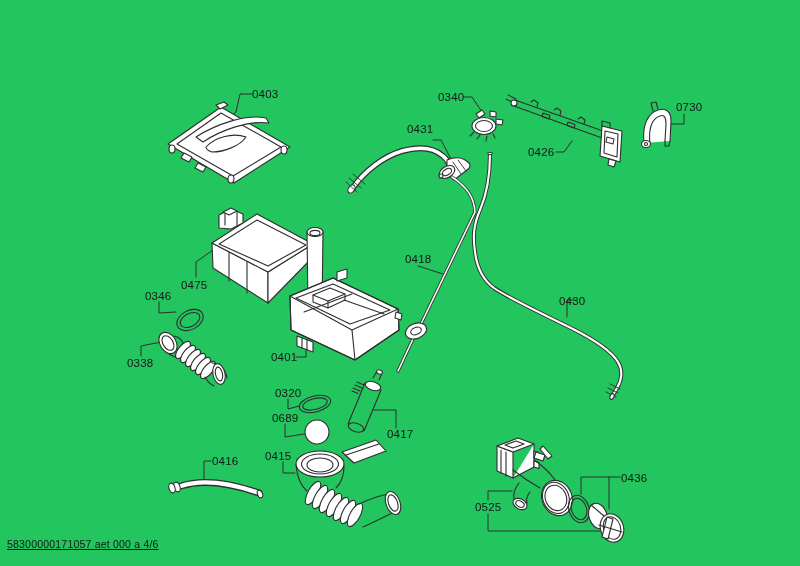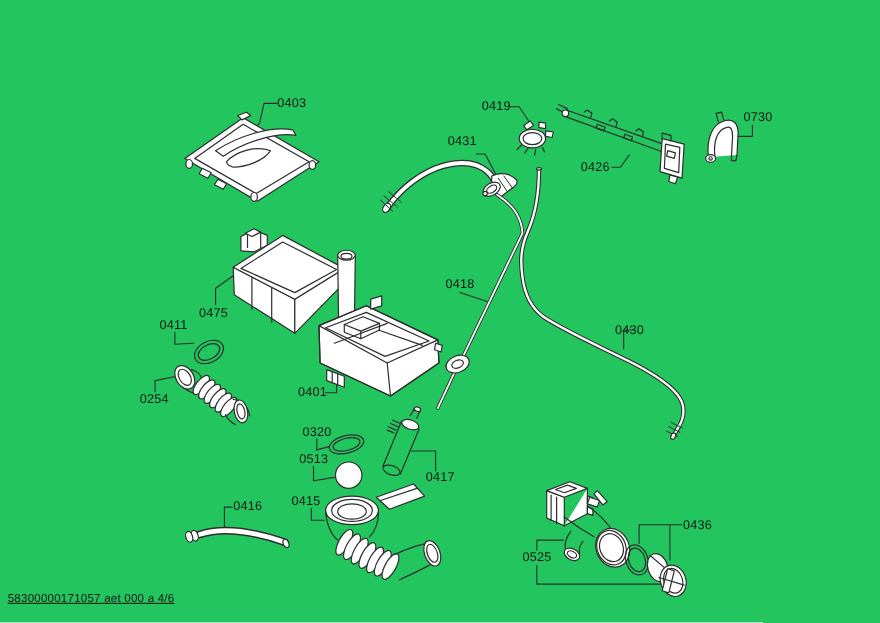--- a/index.html
+++ b/index.html
@@ -252,32 +252,32 @@
       <g transform="rotate(-18 612 528)">
         <ellipse cx="612" cy="528" rx="11.5" ry="14.5" fill="#fff"></ellipse>
         <ellipse cx="612" cy="528" rx="8.5" ry="11.5"></ellipse>
       </g>
       <path d="M607,517 L613,519 L608,539 L602,537 Z" fill="#fff"></path>
       <path d="M599,525 L622,532"></path>
     </g>
   </svg>
 
   <div class="part-label" style="left:252px;top:88px">0403</div>
-  <div class="part-label" style="left:438px;top:91px">0419</div>
+  <div class="part-label" style="left:438px;top:91px">0340</div>
   <div class="part-label" style="left:676px;top:101px">0730</div>
   <div class="part-label" style="left:528px;top:146px">0426</div>
   <div class="part-label" style="left:407px;top:123px">0431</div>
   <div class="part-label" style="left:405px;top:253px">0418</div>
   <div class="part-label" style="left:181px;top:279px">0475</div>
-  <div class="part-label" style="left:145px;top:290px">0411</div>
+  <div class="part-label" style="left:145px;top:290px">0346</div>
   <div class="part-label" style="left:559px;top:295px">0430</div>
   <div class="part-label" style="left:271px;top:351px">0401</div>
-  <div class="part-label" style="left:127px;top:357px">0254</div>
+  <div class="part-label" style="left:127px;top:357px">0338</div>
   <div class="part-label" style="left:275px;top:387px">0320</div>
-  <div class="part-label" style="left:272px;top:412px">0513</div>
+  <div class="part-label" style="left:272px;top:412px">0689</div>
   <div class="part-label" style="left:387px;top:428px">0417</div>
   <div class="part-label" style="left:265px;top:450px">0415</div>
   <div class="part-label" style="left:212px;top:455px">0416</div>
   <div class="part-label" style="left:475px;top:501px">0525</div>
   <div class="part-label" style="left:621px;top:472px">0436</div>
 
   <div class="footer-text">58300000171057 aet 000 a 4/6</div>
 </div>
 
 </body></html>

